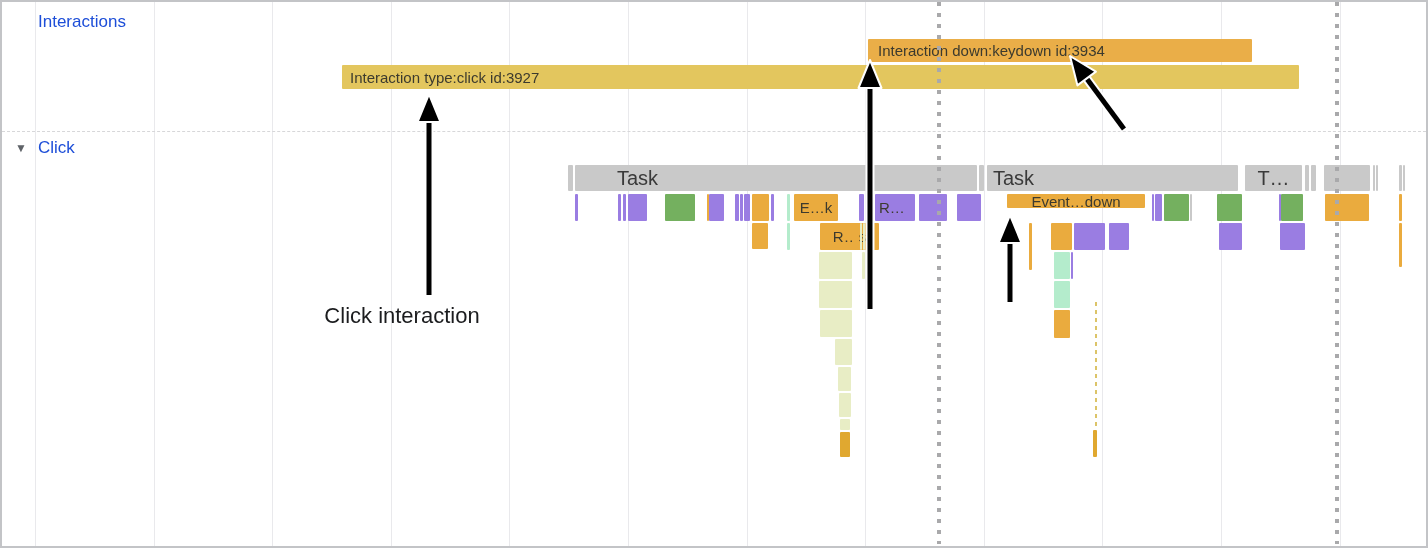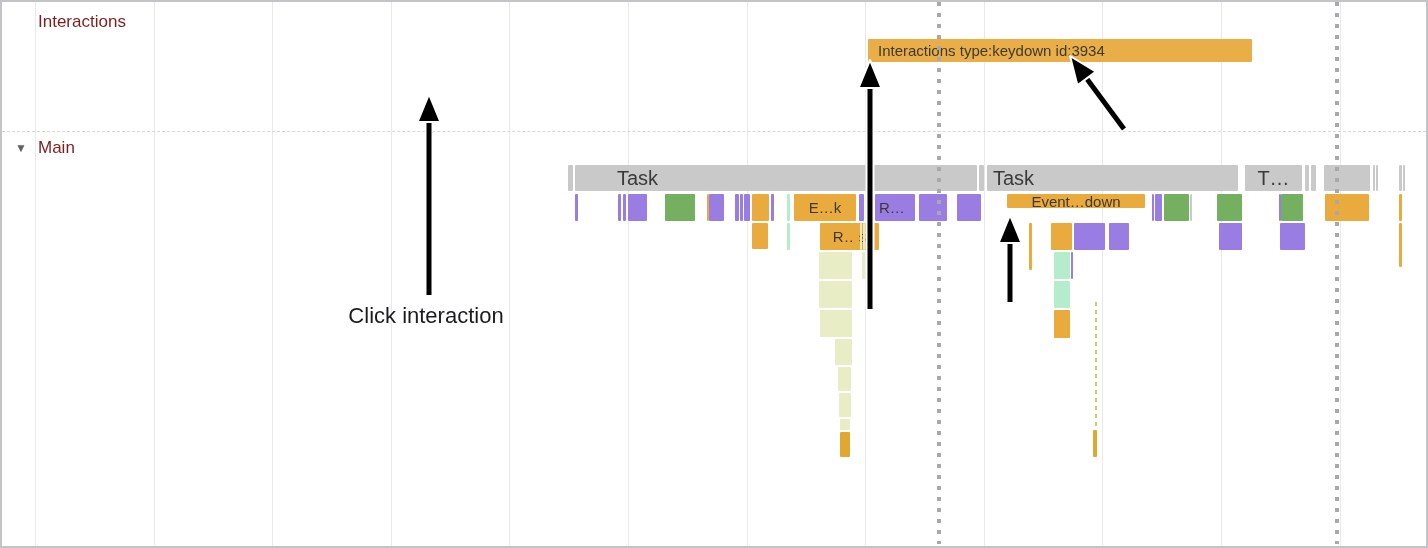--- a/index.html
+++ b/index.html
@@ -5,21 +5,21 @@
   html,body{margin:0;padding:0;background:#fff;}
   #canvas{
     position:relative;width:1428px;height:548px;
     box-sizing:border-box;border:2px solid #c3c4c7;
     background:#fff;overflow:hidden;
     font-family:"Liberation Sans","DejaVu Sans",sans-serif;
   }
   .layer{position:absolute;inset:0;}
   .grid-line{position:absolute;top:0;bottom:0;width:1px;background:#e9e9ec;}
   .track-sep{position:absolute;left:0;right:0;height:0;border-top:1px dashed #d7d7d9;}
-  .track-label{position:absolute;font-size:17px;color:#7f1d1d;white-space:nowrap;}
+  .track-label{position:absolute;font-size:17px;color:#1d4ed8;white-space:nowrap;}
   .tri{position:absolute;font-size:12px;color:#5f6368;}
   .bar{
     position:absolute;box-sizing:border-box;display:flex;align-items:center;
     font-size:15px;color:#3c3a2e;white-space:nowrap;overflow:hidden;border-radius:1px;
   }
   .bar.center{justify-content:center;}
   .bar.task{font-size:20px;color:#3a3a3a;}
   .dotted-line{
     position:absolute;top:0;bottom:2px;width:4px;
     background:repeating-linear-gradient(to bottom,#a9a9ab 0 4px,transparent 4px 11px);
@@ -51,24 +51,25 @@
       <div class="grid-line" style="left: 1100px;"></div>
       <div class="grid-line" style="left: 1219px;"></div>
       <div class="grid-line" style="left: 1338px;"></div>
     </div>
 
   <div class="track-sep" id="track-separator" style="top: 129px;"></div>
 
   <div class="track-label" style="left:36px;top:10px;">Interactions</div>
 
   <span class="tri" style="left:13px;top:139px;">▼</span>
-  <div class="track-label" style="left:36px;top:136px;">Main</div>
+  <div class="track-label" style="left:36px;top:136px;">Click</div>
 
   <div class="layer" id="bars-layer">
-      <div class="bar" style="left: 866px; top: 37px; width: 384px; height: 23px; background: rgb(234, 174, 72); padding-left: 10px;">Interactions type:keydown id:3934</div>
+      <div class="bar" style="left: 340px; top: 63px; width: 957px; height: 24px; background: rgb(227, 198, 94); padding-left: 8px;">Interaction type:click id:3927</div>
+      <div class="bar" style="left: 866px; top: 37px; width: 384px; height: 23px; background: rgb(234, 174, 72); padding-left: 10px;">Interaction down:keydown id:3934</div>
       <div class="bar task" style="left: 566px; top: 163px; width: 5px; height: 26px; background: rgb(201, 201, 201);"></div>
       <div class="bar task" style="left: 573px; top: 163px; width: 402px; height: 26px; background: rgb(201, 201, 201); padding-left: 42px;">Task</div>
       <div class="bar task" style="left: 977px; top: 163px; width: 5px; height: 26px; background: rgb(201, 201, 201);"></div>
       <div class="bar task" style="left: 985px; top: 163px; width: 251px; height: 26px; background: rgb(201, 201, 201); padding-left: 6px;">Task</div>
       <div class="bar center task" style="left: 1243px; top: 163px; width: 57px; height: 26px; background: rgb(201, 201, 201);">T…</div>
       <div class="bar" style="left: 1303px; top: 163px; width: 4px; height: 26px; background: rgb(201, 201, 201);"></div>
       <div class="bar" style="left: 1309px; top: 163px; width: 5px; height: 26px; background: rgb(201, 201, 201);"></div>
       <div class="bar" style="left: 1322px; top: 163px; width: 46px; height: 26px; background: rgb(201, 201, 201);"></div>
       <div class="bar" style="left: 1371px; top: 163px; width: 2px; height: 26px; background: rgb(201, 201, 201);"></div>
       <div class="bar" style="left: 1374px; top: 163px; width: 2px; height: 26px; background: rgb(201, 201, 201);"></div>
@@ -80,21 +81,21 @@
       <div class="bar" style="left: 626px; top: 192px; width: 19px; height: 27px; background: rgb(154, 125, 226);"></div>
       <div class="bar" style="left: 663px; top: 192px; width: 30px; height: 27px; background: rgb(116, 176, 95);"></div>
       <div class="bar" style="left: 705px; top: 192px; width: 2px; height: 27px; background: rgb(234, 171, 62);"></div>
       <div class="bar" style="left: 707px; top: 192px; width: 15px; height: 27px; background: rgb(154, 125, 226);"></div>
       <div class="bar" style="left: 733px; top: 192px; width: 4px; height: 27px; background: rgb(154, 125, 226);"></div>
       <div class="bar" style="left: 738px; top: 192px; width: 3px; height: 27px; background: rgb(154, 125, 226);"></div>
       <div class="bar" style="left: 742px; top: 192px; width: 6px; height: 27px; background: rgb(154, 125, 226);"></div>
       <div class="bar" style="left: 750px; top: 192px; width: 17px; height: 27px; background: rgb(234, 171, 62);"></div>
       <div class="bar" style="left: 769px; top: 192px; width: 3px; height: 27px; background: rgb(154, 125, 226);"></div>
       <div class="bar" style="left: 785px; top: 192px; width: 3px; height: 27px; background: rgb(180, 236, 204);"></div>
-      <div class="bar center" style="left: 792px; top: 192px; width: 62px; height: 27px; background: rgb(234, 171, 62);">E…k</div>
+      <div class="bar center" style="left: 792px; top: 192px; width: 44px; height: 27px; background: rgb(234, 171, 62);">E…k</div>
       <div class="bar" style="left: 857px; top: 192px; width: 5px; height: 27px; background: rgb(154, 125, 226);"></div>
       <div class="bar" style="left: 873px; top: 192px; width: 40px; height: 27px; background: rgb(154, 125, 226); padding-left: 4px;">R…</div>
       <div class="bar" style="left: 917px; top: 192px; width: 28px; height: 27px; background: rgb(154, 125, 226);"></div>
       <div class="bar" style="left: 955px; top: 192px; width: 24px; height: 27px; background: rgb(154, 125, 226);"></div>
       <div class="bar center" style="left: 1005px; top: 192px; width: 138px; height: 14px; background: rgb(234, 171, 62);">Event…down</div>
       <div class="bar" style="left: 1150px; top: 192px; width: 2px; height: 27px; background: rgb(154, 125, 226);"></div>
       <div class="bar" style="left: 1153px; top: 192px; width: 7px; height: 27px; background: rgb(154, 125, 226);"></div>
       <div class="bar" style="left: 1162px; top: 192px; width: 25px; height: 27px; background: rgb(116, 176, 95);"></div>
       <div class="bar" style="left: 1188px; top: 192px; width: 2px; height: 27px; background: rgb(201, 201, 201);"></div>
       <div class="bar" style="left: 1215px; top: 192px; width: 25px; height: 27px; background: rgb(116, 176, 95);"></div>
@@ -131,21 +132,21 @@
       <div class="bar" style="left: 1091px; top: 428px; width: 4px; height: 27px; background: rgb(224, 168, 48);"></div>
     </div>
   <div class="layer" id="tails-layer">
       <div class="tail-dash" style="left: 1093px; top: 300px; height: 126px;"></div>
     </div>
   <div class="layer" id="dotted-layer">
       <div class="dotted-line" style="left: 935px;"></div>
       <div class="dotted-line" style="left: 1333px;"></div>
     </div>
   <div class="layer" id="annotation-layer">
-      <div class="annotation" style="left: 424px; top: 300px;">
+      <div class="annotation" style="left: 400px; top: 300px;">
         <div>Click interaction</div>
       </div>
       <svg viewBox="0 0 1428 548" width="1428" height="548">
         <g>
           <line x1="427" y1="293" x2="427" y2="115" stroke="#ffffff" stroke-width="9"></line>
           <line x1="427" y1="293" x2="427" y2="115" stroke="#000000" stroke-width="5"></line>
           <path d="M 427 92 L 438.5 120 L 415.5 120 Z" fill="#000000" stroke="#ffffff" stroke-width="2" stroke-linejoin="round"></path>
         </g>
         <g>
           <line x1="868" y1="307" x2="868" y2="81" stroke="#ffffff" stroke-width="9"></line>

